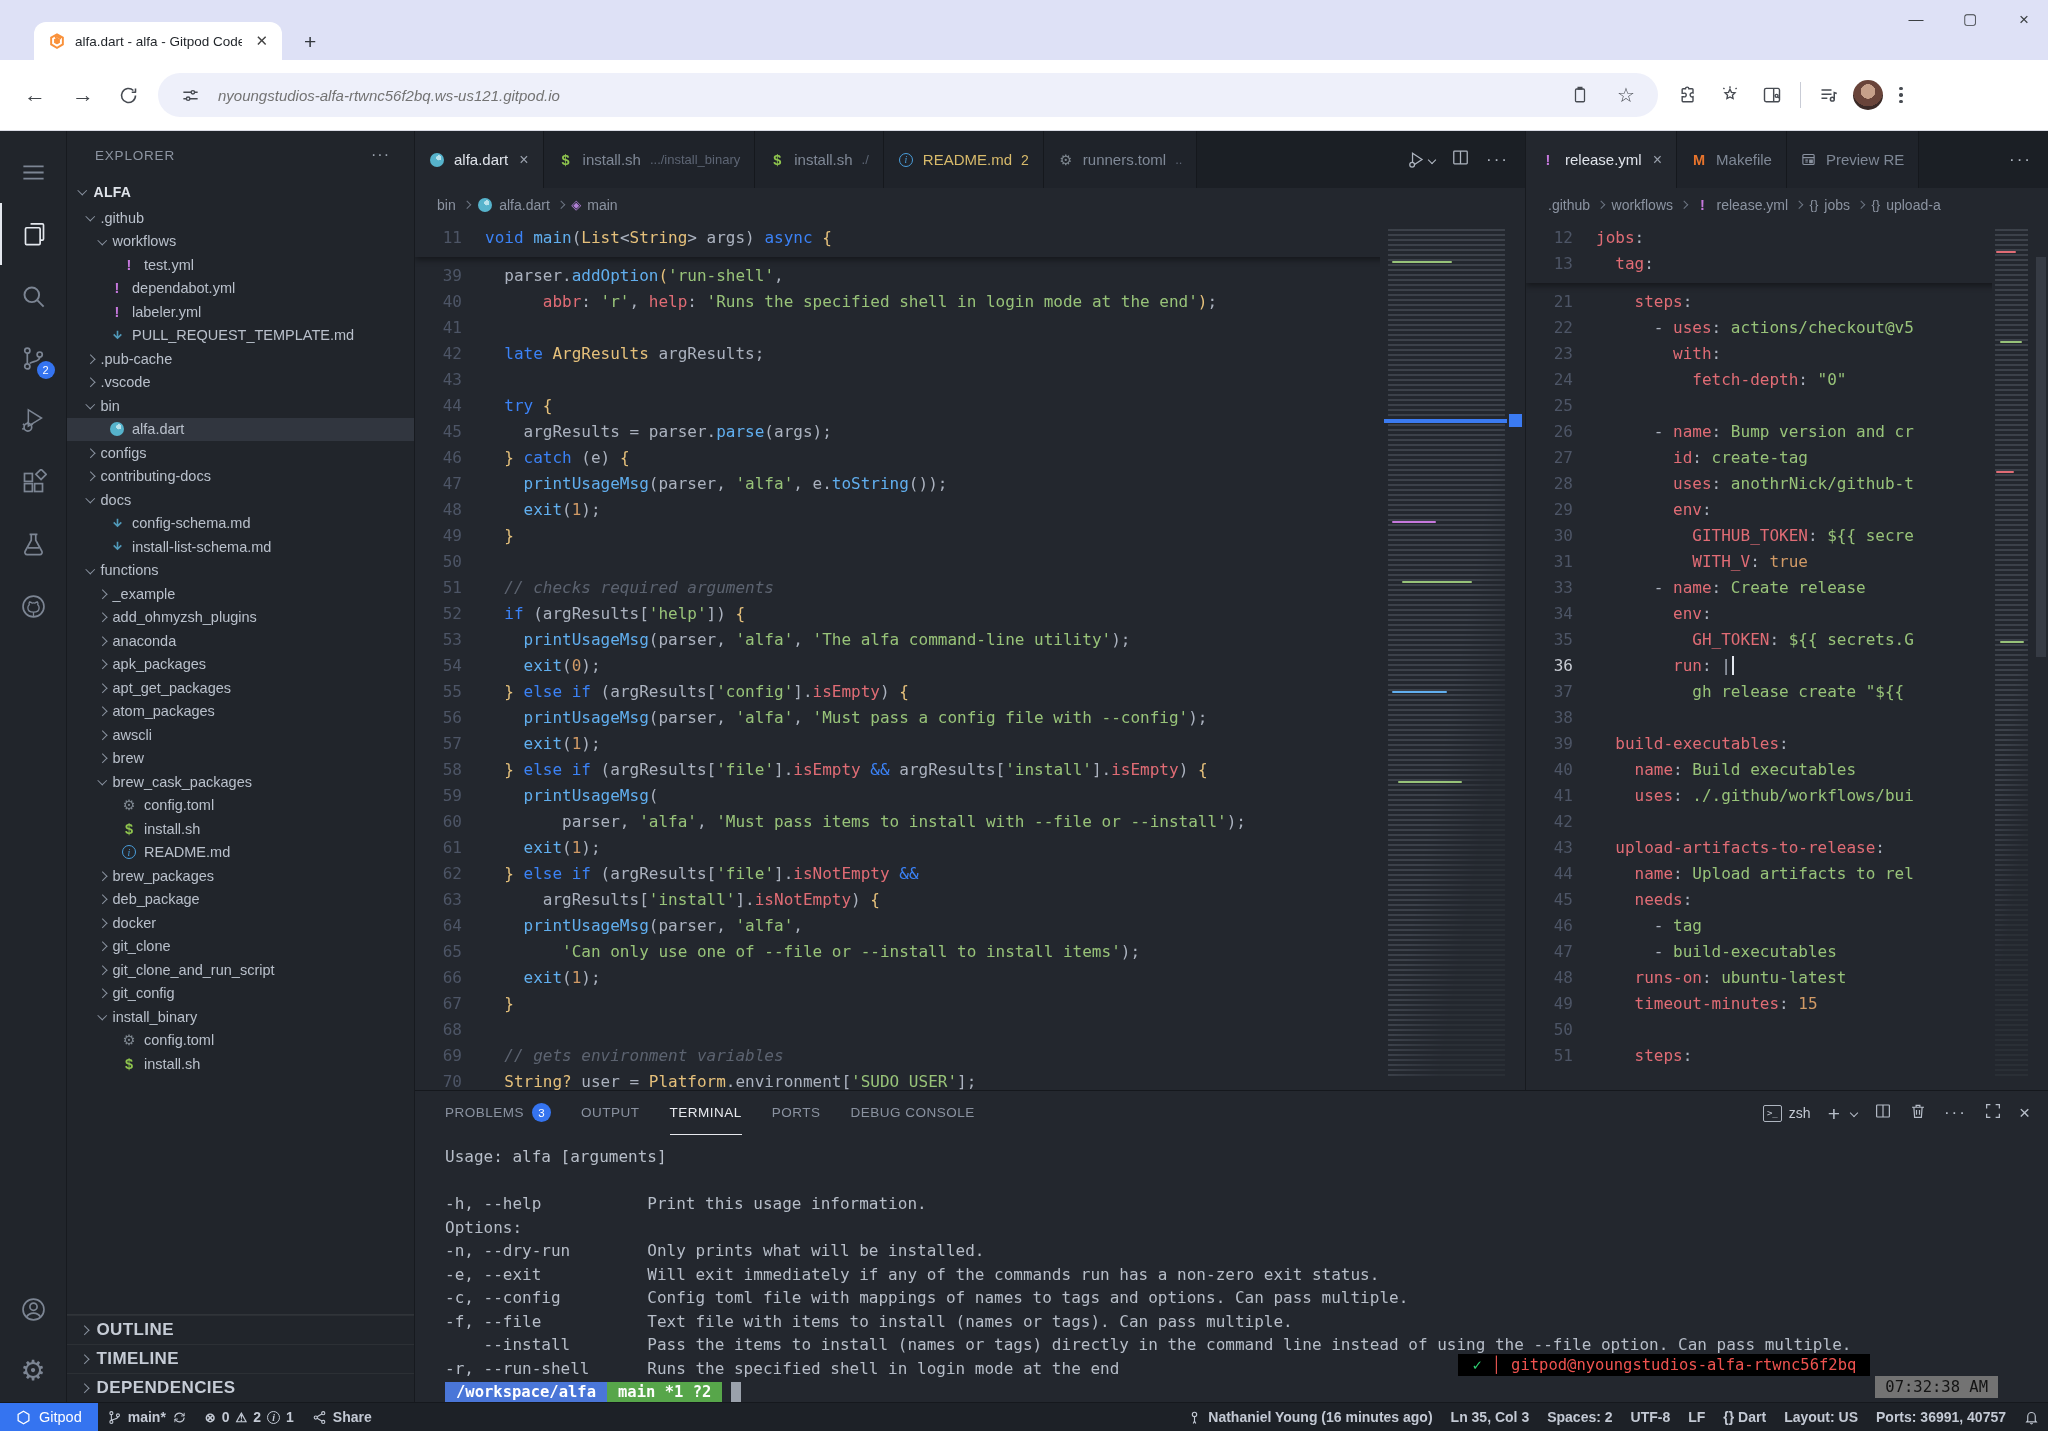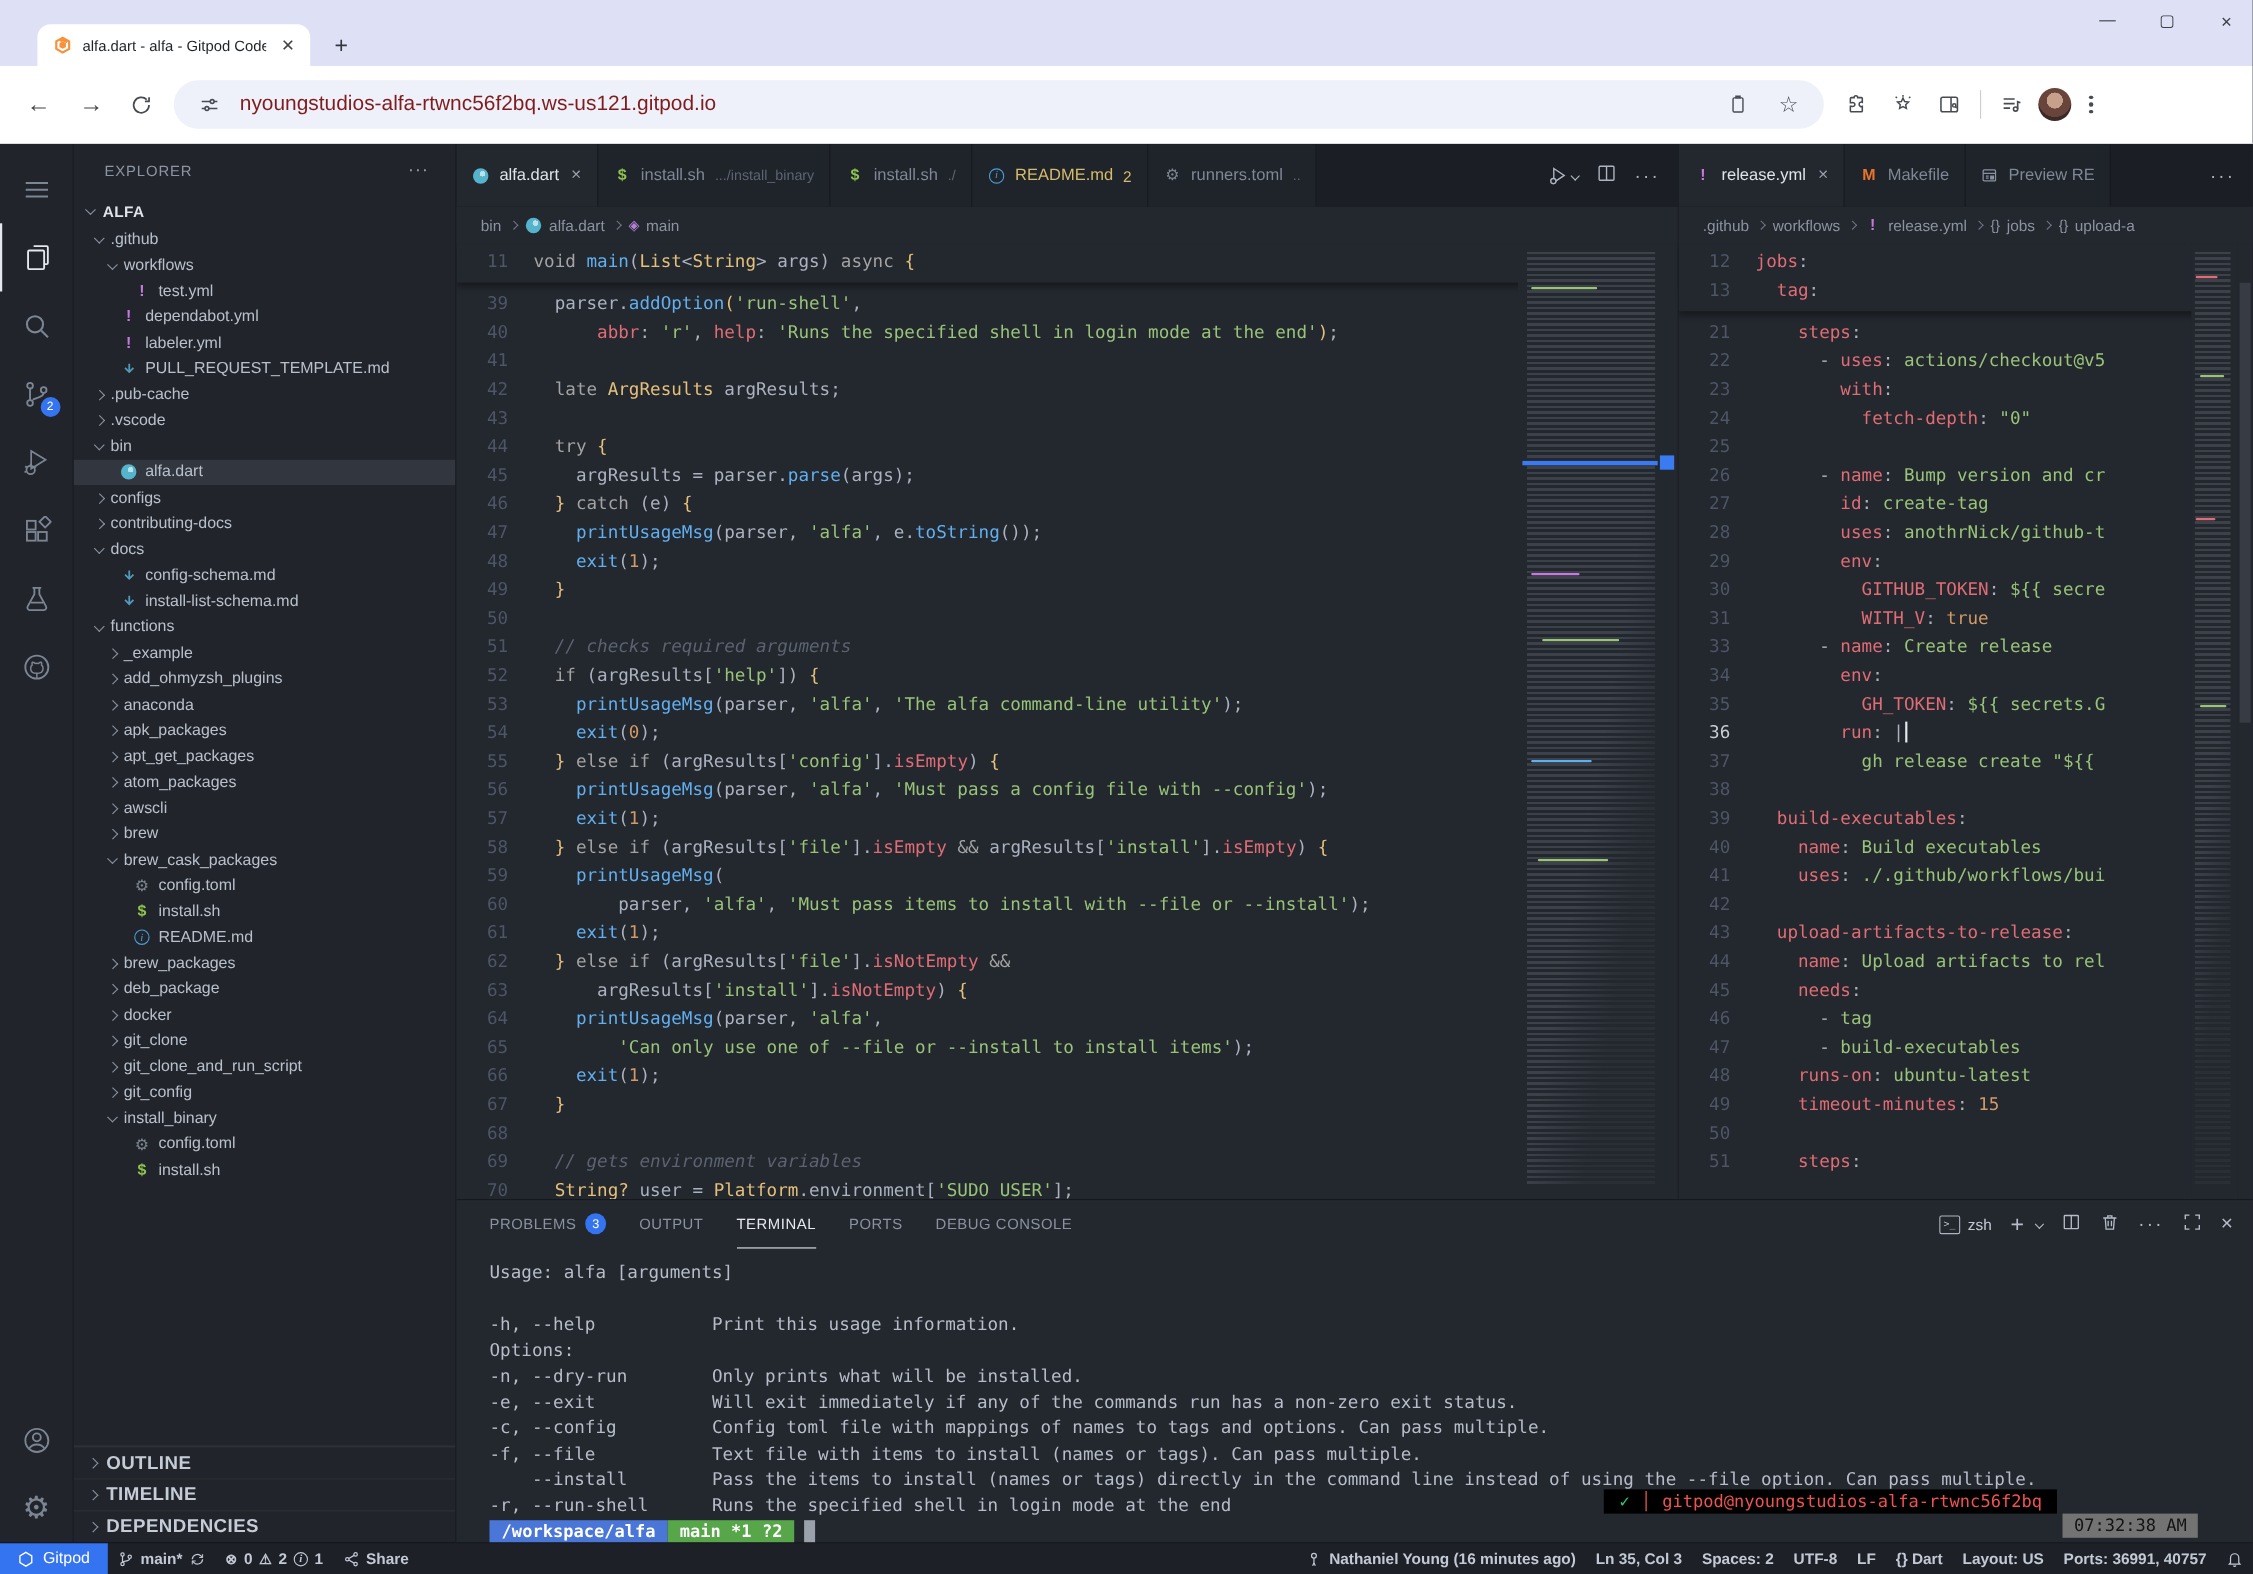--- a/index.html
+++ b/index.html
@@ -14,21 +14,21 @@
   .btab-title{font-size:13.5px;color:#1f2328;white-space:nowrap;overflow:hidden;flex:1;}
   .btab-close{color:#444;font-size:15px;padding:0 4px;cursor:pointer;}
   .newtab{font-size:21px;color:#33373d;margin:0 0 6px 14px;padding:0 8px;}
   .win-controls{position:absolute;right:16px;top:10px;display:flex;gap:38px;color:#3c4043;font-size:15px;}
   .win-controls span{width:16px;text-align:center;}
   .chrome-toolbar{height:71px;background:#ffffff;display:flex;align-items:center;padding:0 14px;
     border-bottom:1px solid #dadce5;flex:none;gap:6px;}
   .nav-ic{font-size:22px;color:#41454a;padding:0 10px;}
   .urlpill{height:44px;background:#eef0fa;border-radius:22px;flex:1;max-width:1500px;display:flex;
     align-items:center;padding:0 14px;margin:0 6px;gap:10px;}
-  .url-text{font-size:19px;color:#7f1d1d;flex:1;}
+  .url-text{font-size:15px;color:#737373;flex:1;font-style:italic;}
   .tb-ic{width:36px;height:36px;display:flex;align-items:center;justify-content:center;color:#474b52;}
   .tb-div{width:1px;height:26px;background:#c9ccd6;margin:0 4px;}
   .avatar{width:30px;height:30px;border-radius:50%;background:radial-gradient(circle at 50% 38%, #c6a08a 0 30%, #69443a 31% 62%, #3b2a27 63%);}
   .kebab{display:flex;flex-direction:column;gap:3px;padding:0 10px;}
   .kebab i{width:3.5px;height:3.5px;border-radius:50%;background:#474b52;}
 
   
   .workbench{flex:1;display:flex;min-height:0;background:#23272e;}
   .activitybar{width:67px;background:#21252b;border-right:1px solid #171a1f;display:flex;flex-direction:column;
     align-items:center;padding-top:10px;flex:none;}
@@ -89,21 +89,21 @@
   .sym{color:#b180d7;font-size:13px;}
   .braces{color:#8b93a1;font-size:13px;}
 
   .codearea{flex:1;position:relative;min-height:0;overflow:hidden;background:#23272e;}
   .sticky{position:relative;z-index:3;background:#23272e;box-shadow:0 3px 6px rgba(0,0,0,.4);padding:4px 0 6px;}
   .lines{padding-top:6px;}
   .line{display:flex;height:26px;line-height:26px;font-family:"DejaVu Sans Mono",monospace;font-size:16px;}
   .ln{width:70px;text-align:right;padding-right:23px;color:#4d5566;flex:none;}
   .line.cur .ln{color:#c8ccd4;}
   .lt{white-space:pre;}
-  .tk-k{color:#a3a3a3;} .tk-f{color:#61afef;} .tk-t{color:#e5c07b;margin-top:24px;} .tk-s{color:#98c379;}
+  .tk-k{color:#3b82f6;} .tk-f{color:#61afef;} .tk-t{color:#e5c07b;margin-top:24px;} .tk-s{color:#98c379;}
   .tk-n{color:#d19a66;} .tk-p{color:#e06c75;} .tk-d{color:#abb2bf;} .tk-b{color:#e5c07b;}
   .tk-c{color:#5c6370;font-style:italic;}
   .cursor{display:inline-block;width:2px;height:19px;background:#e3e7ee;vertical-align:-4px;margin-left:1px;}
 
   .minimap{position:absolute;top:0;bottom:0;background:#23272e;z-index:4;}
   .mm1{right:0;width:145px;}
   .mm2{right:14px;width:42px;}
   .mm-stripes{position:absolute;top:8px;bottom:12px;left:8px;right:20px;
     background:repeating-linear-gradient(to bottom, rgba(150,160,176,.22) 0 2px, transparent 2px 5px);
     -webkit-mask-image:linear-gradient(100deg,#000 0 55%,rgba(0,0,0,.3) 75%);

